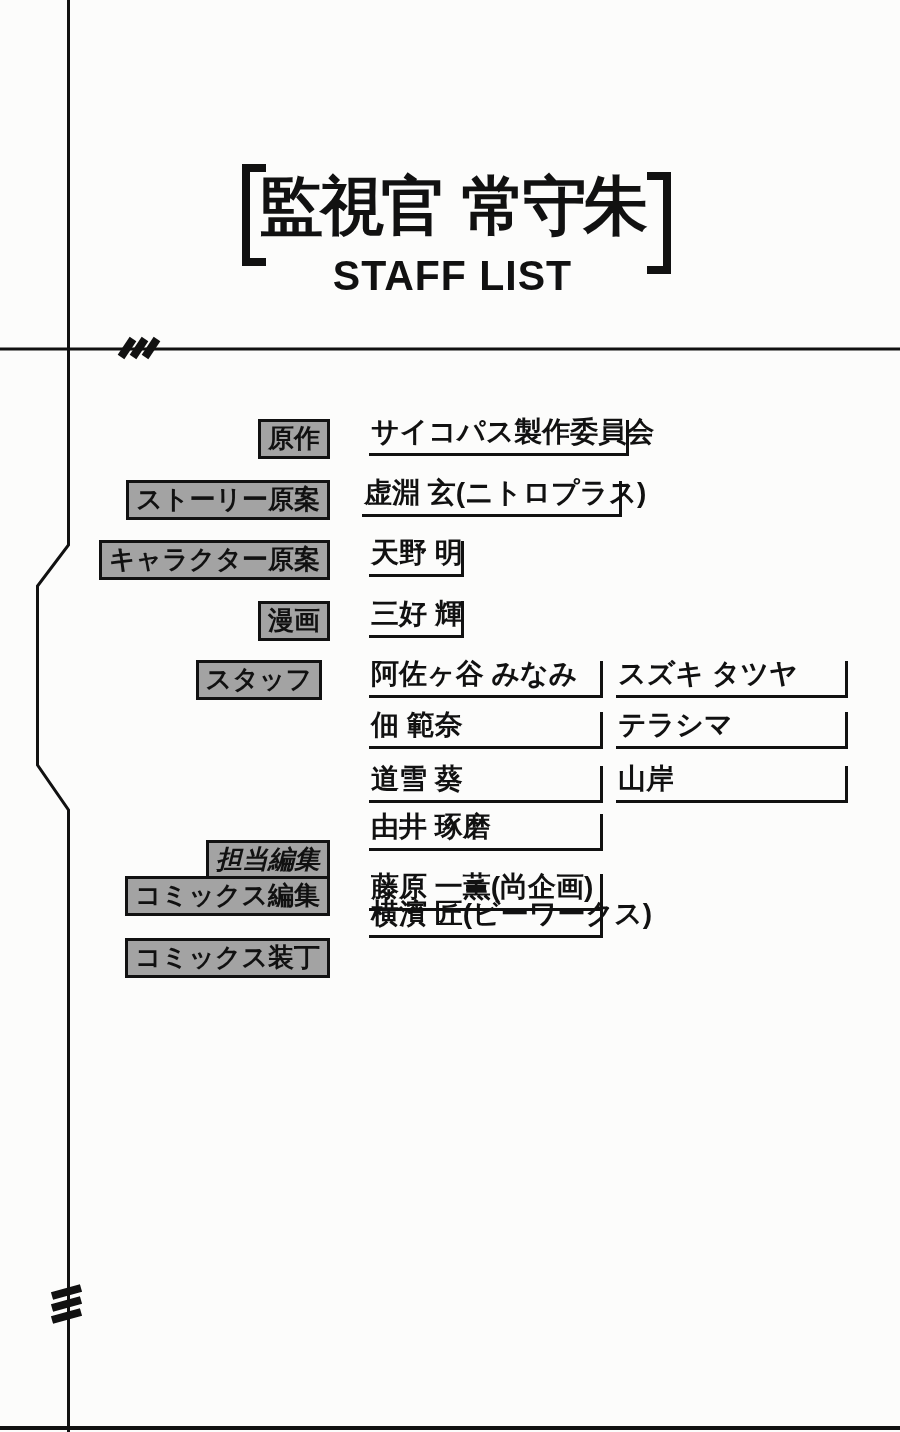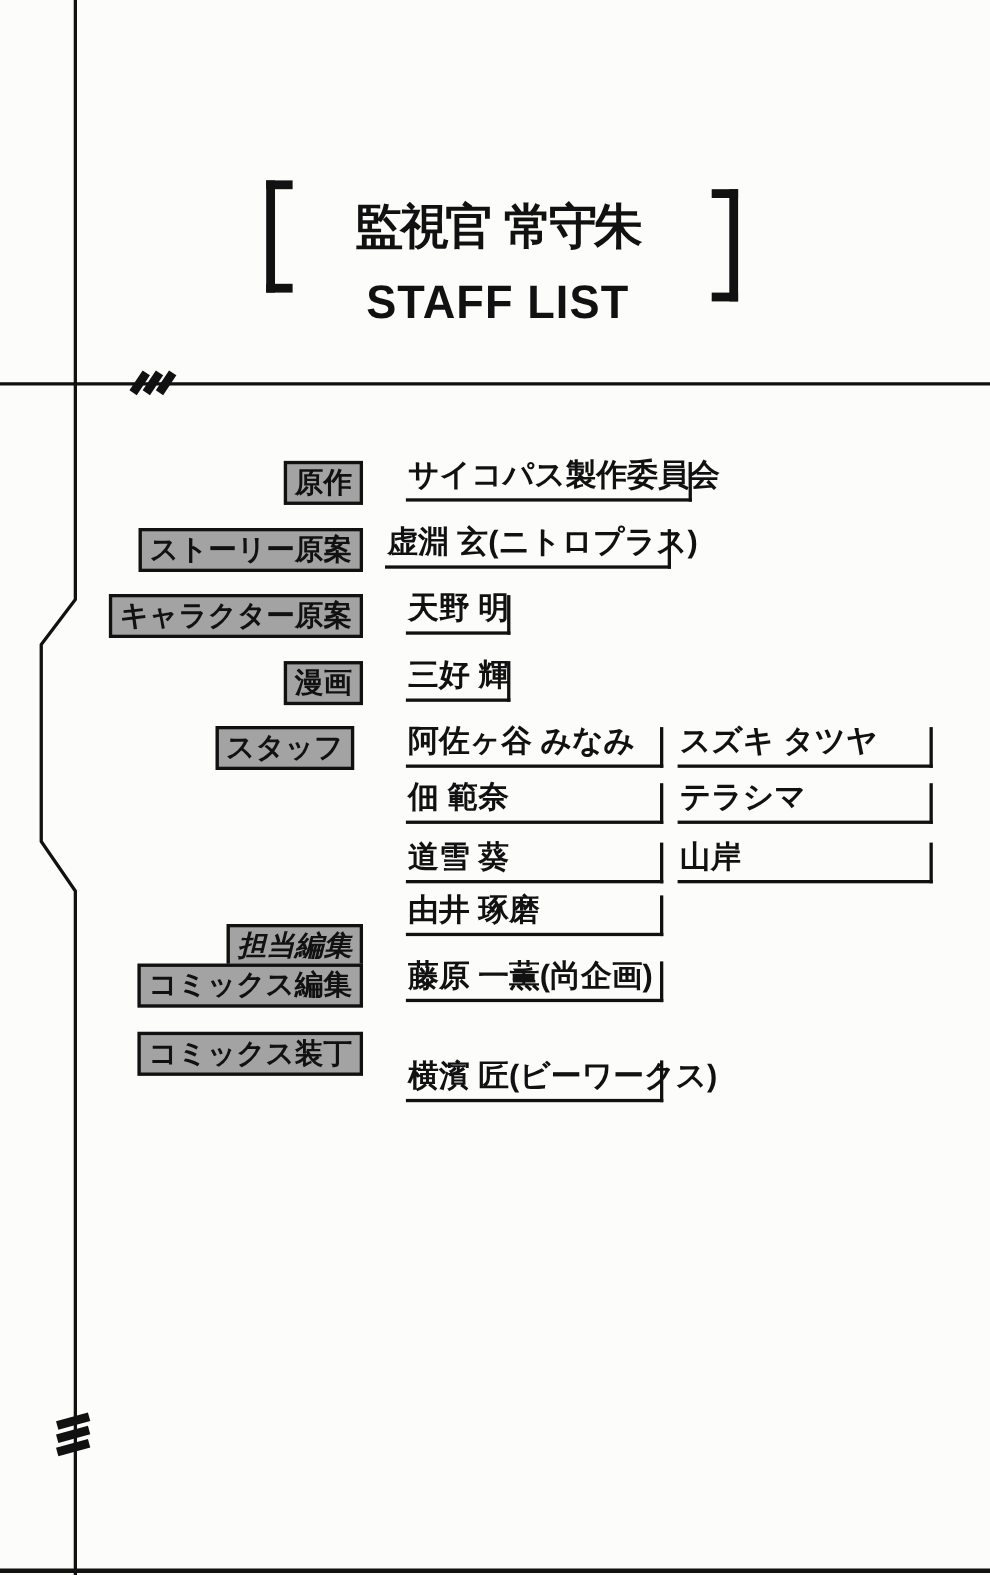--- a/index.html
+++ b/index.html
@@ -16,21 +16,21 @@
 
   
   .title-wrap{position:absolute;left:230px;top:158px;width:445px;height:140px;}
   .bracket{position:absolute;width:16px;height:86px;}
   .bracket.lb{left:12px;top:6px;border-left:8px solid #111;border-top:8px solid #111;border-bottom:8px solid #111;}
   .bracket.rb{right:4px;top:14px;border-right:8px solid #111;border-top:8px solid #111;border-bottom:8px solid #111;}
   .title-main{
     position:absolute;left:32px;top:0px;width:380px;height:96px;
     display:flex;align-items:center;justify-content:center;
     font-family:"DejaVu Serif", serif;
-    font-weight:bold;font-size:44px;letter-spacing:-3px;white-space:nowrap;
+    font-weight:bold;font-size:64px;letter-spacing:-3px;white-space:nowrap;
   }
   .title-sub{
     position:absolute;left:0;top:94px;width:445px;
     text-align:center;font-weight:bold;font-size:41px;letter-spacing:1px;
     transform:scaleY(1.04);
   }
 
   
   .label-box{
     position:absolute;
@@ -80,21 +80,21 @@
     <div class="bracket lb"></div>
     <div class="title-main">監視官 常守朱</div>
     <div class="bracket rb"></div>
     <div class="title-sub">STAFF LIST</div>
   </div>
 
   <div class="label-box lb-right" style="top:419px;">原作</div>
   <div class="value-field" style="left:333px;top:420px;width:260px;height:36px;">サイコパス製作委員会</div>
 
   <div class="label-box lb-right" style="top:480px;">ストーリー原案</div>
-  <div class="value-field" style="left:314px;top:481px;width:260px;height:36px;">虚淵 玄(ニトロプラス)</div>
+  <div class="value-field" style="left:326px;top:481px;width:260px;height:36px;">虚淵 玄(ニトロプラス)</div>
 
   <div class="label-box lb-right" style="top:540px;">キャラクター原案</div>
   <div class="value-field" style="left:333px;top:541px;width:95px;height:36px;">天野 明</div>
 
   <div class="label-box lb-right" style="top:601px;">漫画</div>
   <div class="value-field" style="left:333px;top:601px;width:95px;height:37px;">三好 輝</div>
 
   <div class="label-box lb-right" style="top:660px;right:578px;">スタッフ</div>
 
   <div class="value-field" style="left:333px;top:661px;width:234px;height:37px;text-align:center;">阿佐ヶ谷 みなみ</div>
@@ -106,15 +106,15 @@
   <div class="value-field" style="left:333px;top:766px;width:234px;height:37px;">道雪 葵</div>
   <div class="value-field" style="left:580px;top:766px;width:232px;height:37px;">山岸</div>
 
   <div class="label-box lb-right" style="top:840px;font-style:italic;">担当編集</div>
   <div class="value-field" style="left:333px;top:814px;width:234px;height:37px;">由井 琢磨</div>
 
   <div class="label-box lb-right" style="top:876px;">コミックス編集</div>
   <div class="value-field" style="left:333px;top:874px;width:234px;height:37px;">藤原 一薫(尚企画)</div>
 
   <div class="label-box lb-right" style="top:938px;">コミックス装丁</div>
-  <div class="value-field" style="left:333px;top:964px;width:234px;height:38px;text-align:right;">横濱 匠(ビーワークス)</div>
+  <div class="value-field" style="left:333px;top:900px;width:234px;height:38px;text-align:right;">横濱 匠(ビーワークス)</div>
 
 </div>
 
 </body></html>

